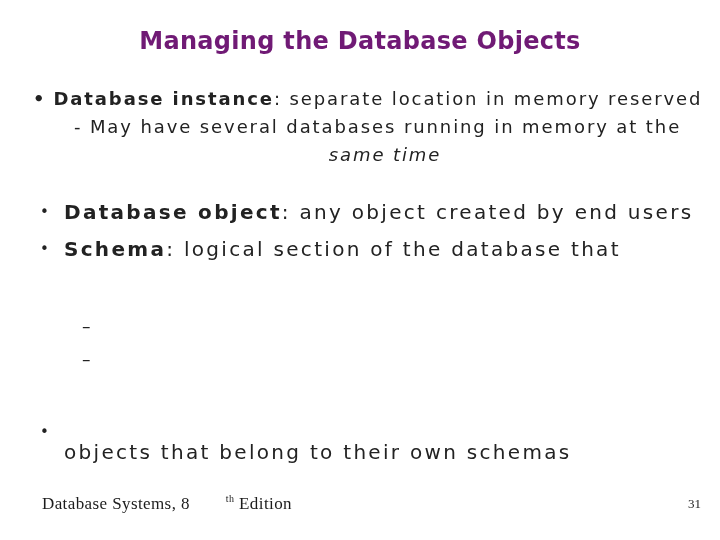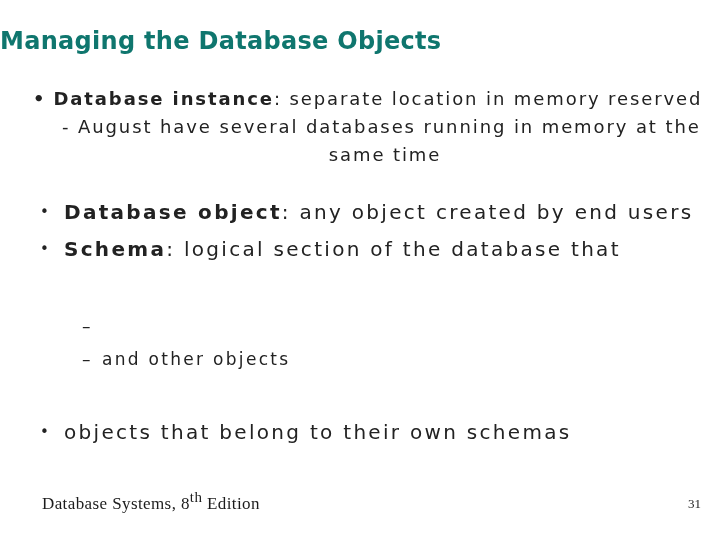--- a/index.html
+++ b/index.html
@@ -1,74 +1,74 @@
 <!DOCTYPE html>
 <html><head>
 <meta charset="utf-8">
 <style>
   html,body{margin:0;padding:0;}
   body{width:720px;height:540px;font-family:"DejaVu Sans",sans-serif;}
   .slide{position:relative;width:720px;height:540px;background:#ffffff;overflow:hidden;color:#222222;}
 
   .slide-title{
     position:absolute;top:24px;left:0;right:0;
-    text-align:left;font-size:24px;font-weight:bold;
-    letter-spacing:0.3px;line-height:34px;color:#0f766e;
+    text-align:center;font-size:24px;font-weight:bold;
+    letter-spacing:0.3px;line-height:34px;color:#701a75;
   }
 
   
   .blk-instance{
     position:absolute;left:33px;top:85px;width:660px;
     font-size:18px;line-height:28px;letter-spacing:1.9px;text-align:center;
   }
   .blk-instance .ln{white-space:nowrap;}
   .blk-instance .ln-sub1{margin-left:29px;}
-  .blk-instance .ln-sub2{margin-left:44px;}
+  .blk-instance .ln-sub2{margin-left:44px;font-style:italic;}
   .b{font-weight:bold;}
   .blt{margin-right:7px;font-weight:bold;}
 
   
   .item{position:absolute;display:flex;font-size:20px;line-height:31px;letter-spacing:2.3px;}
   .item .marker{width:24px;flex:none;font-size:15px;line-height:31px;letter-spacing:0;}
-  .item .txt .ln{white-space:nowrap;}
+  .item .txt .ln{white-space:nowrap;margin-top:20px;}
   .item-object{left:40px;top:197px;}
   .item-schema{left:40px;top:234px;}
   .item-normally{left:40px;top:417px;}
 
   
   .subs{position:absolute;left:82px;top:310px;font-size:17px;line-height:32px;letter-spacing:2.3px;}
   .subs .sub{display:flex;}
   .subs .sub + .sub{margin-top:1px;}
   .subs .marker{width:20px;flex:none;letter-spacing:0;}
   .subs .ln{white-space:nowrap;}
 
   
   .footer{
     position:absolute;left:42px;top:493px;
     font-family:"Liberation Serif",serif;font-size:17px;line-height:22px;
     letter-spacing:0.4px;color:#1c1c1c;
   }
-  .footer sup{font-size:15px;line-height:0;}
+  .footer sup{font-size:10px;line-height:0;margin-left:36px;}
   .page-number{
     position:absolute;right:19px;top:496px;
     font-family:"Liberation Serif",serif;font-size:13px;color:#1c1c1c;
   }
 </style>
 </head>
 <body>
 
 <div class="slide" style="background: rgb(255, 255, 255); color: rgb(34, 34, 34);">
 
   <div class="slide-title">Managing the Database Objects</div>
 
   <div class="blk-instance">
     <div class="ln">
       <span class="b"><span class="blt">•</span><span>Database instance</span></span><span>: separate location in memory reserved</span>
     </div>
-    <div class="ln ln-sub1">- August have several databases running in memory at the</div>
+    <div class="ln ln-sub1">- May have several databases running in memory at the</div>
     <div class="ln ln-sub2">same time</div>
   </div>
 
   <div class="item item-object">
     <span class="marker">•</span>
     <span class="txt">
       <span class="ln"><span class="b">Database object</span><span>: any object created by end users</span></span>
     </span>
   </div>
 
@@ -79,21 +79,20 @@
     </span>
   </div>
 
   <div class="subs">
     <div class="sub">
       <span class="marker">–</span>
     </div>
     <div class="sub">
       <span class="marker">–</span>
       <span class="txt">
-        <div class="ln">and other objects</div>
       </span>
     </div>
   </div>
 
   <div class="item item-normally">
     <span class="marker">•</span>
     <span class="txt">
       <div class="ln">objects that belong to their own schemas</div>
     </span>
   </div>

